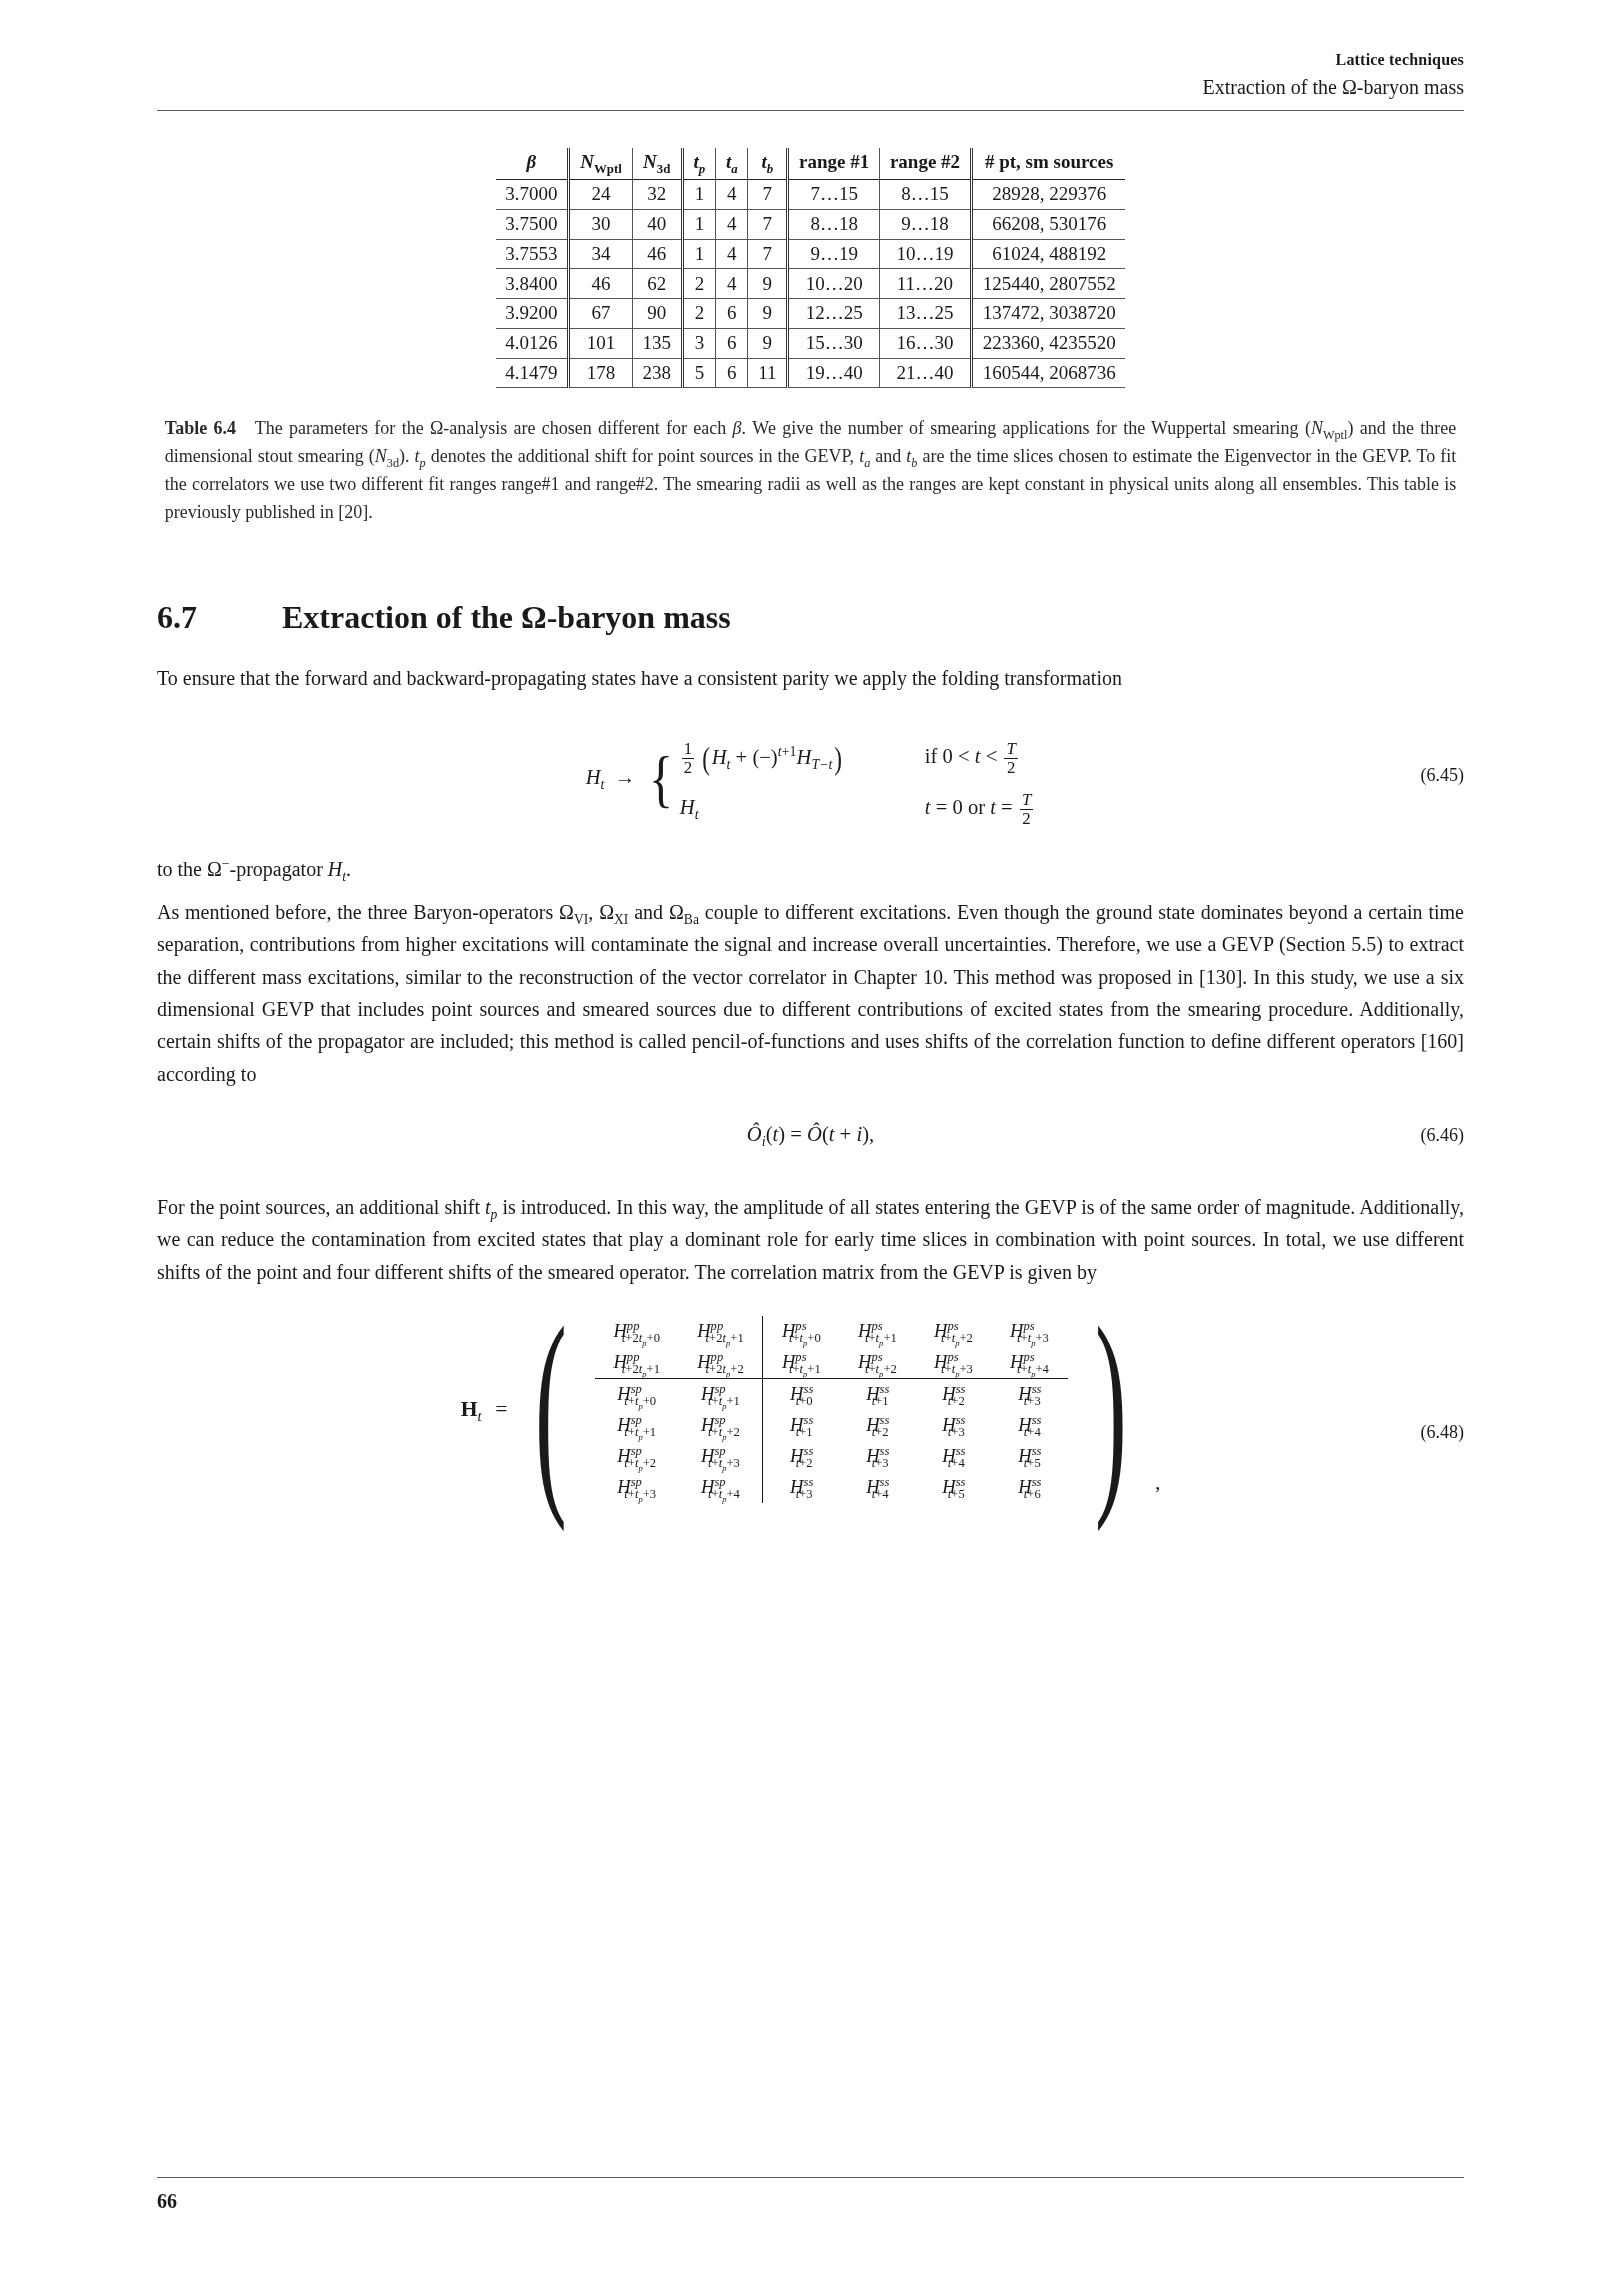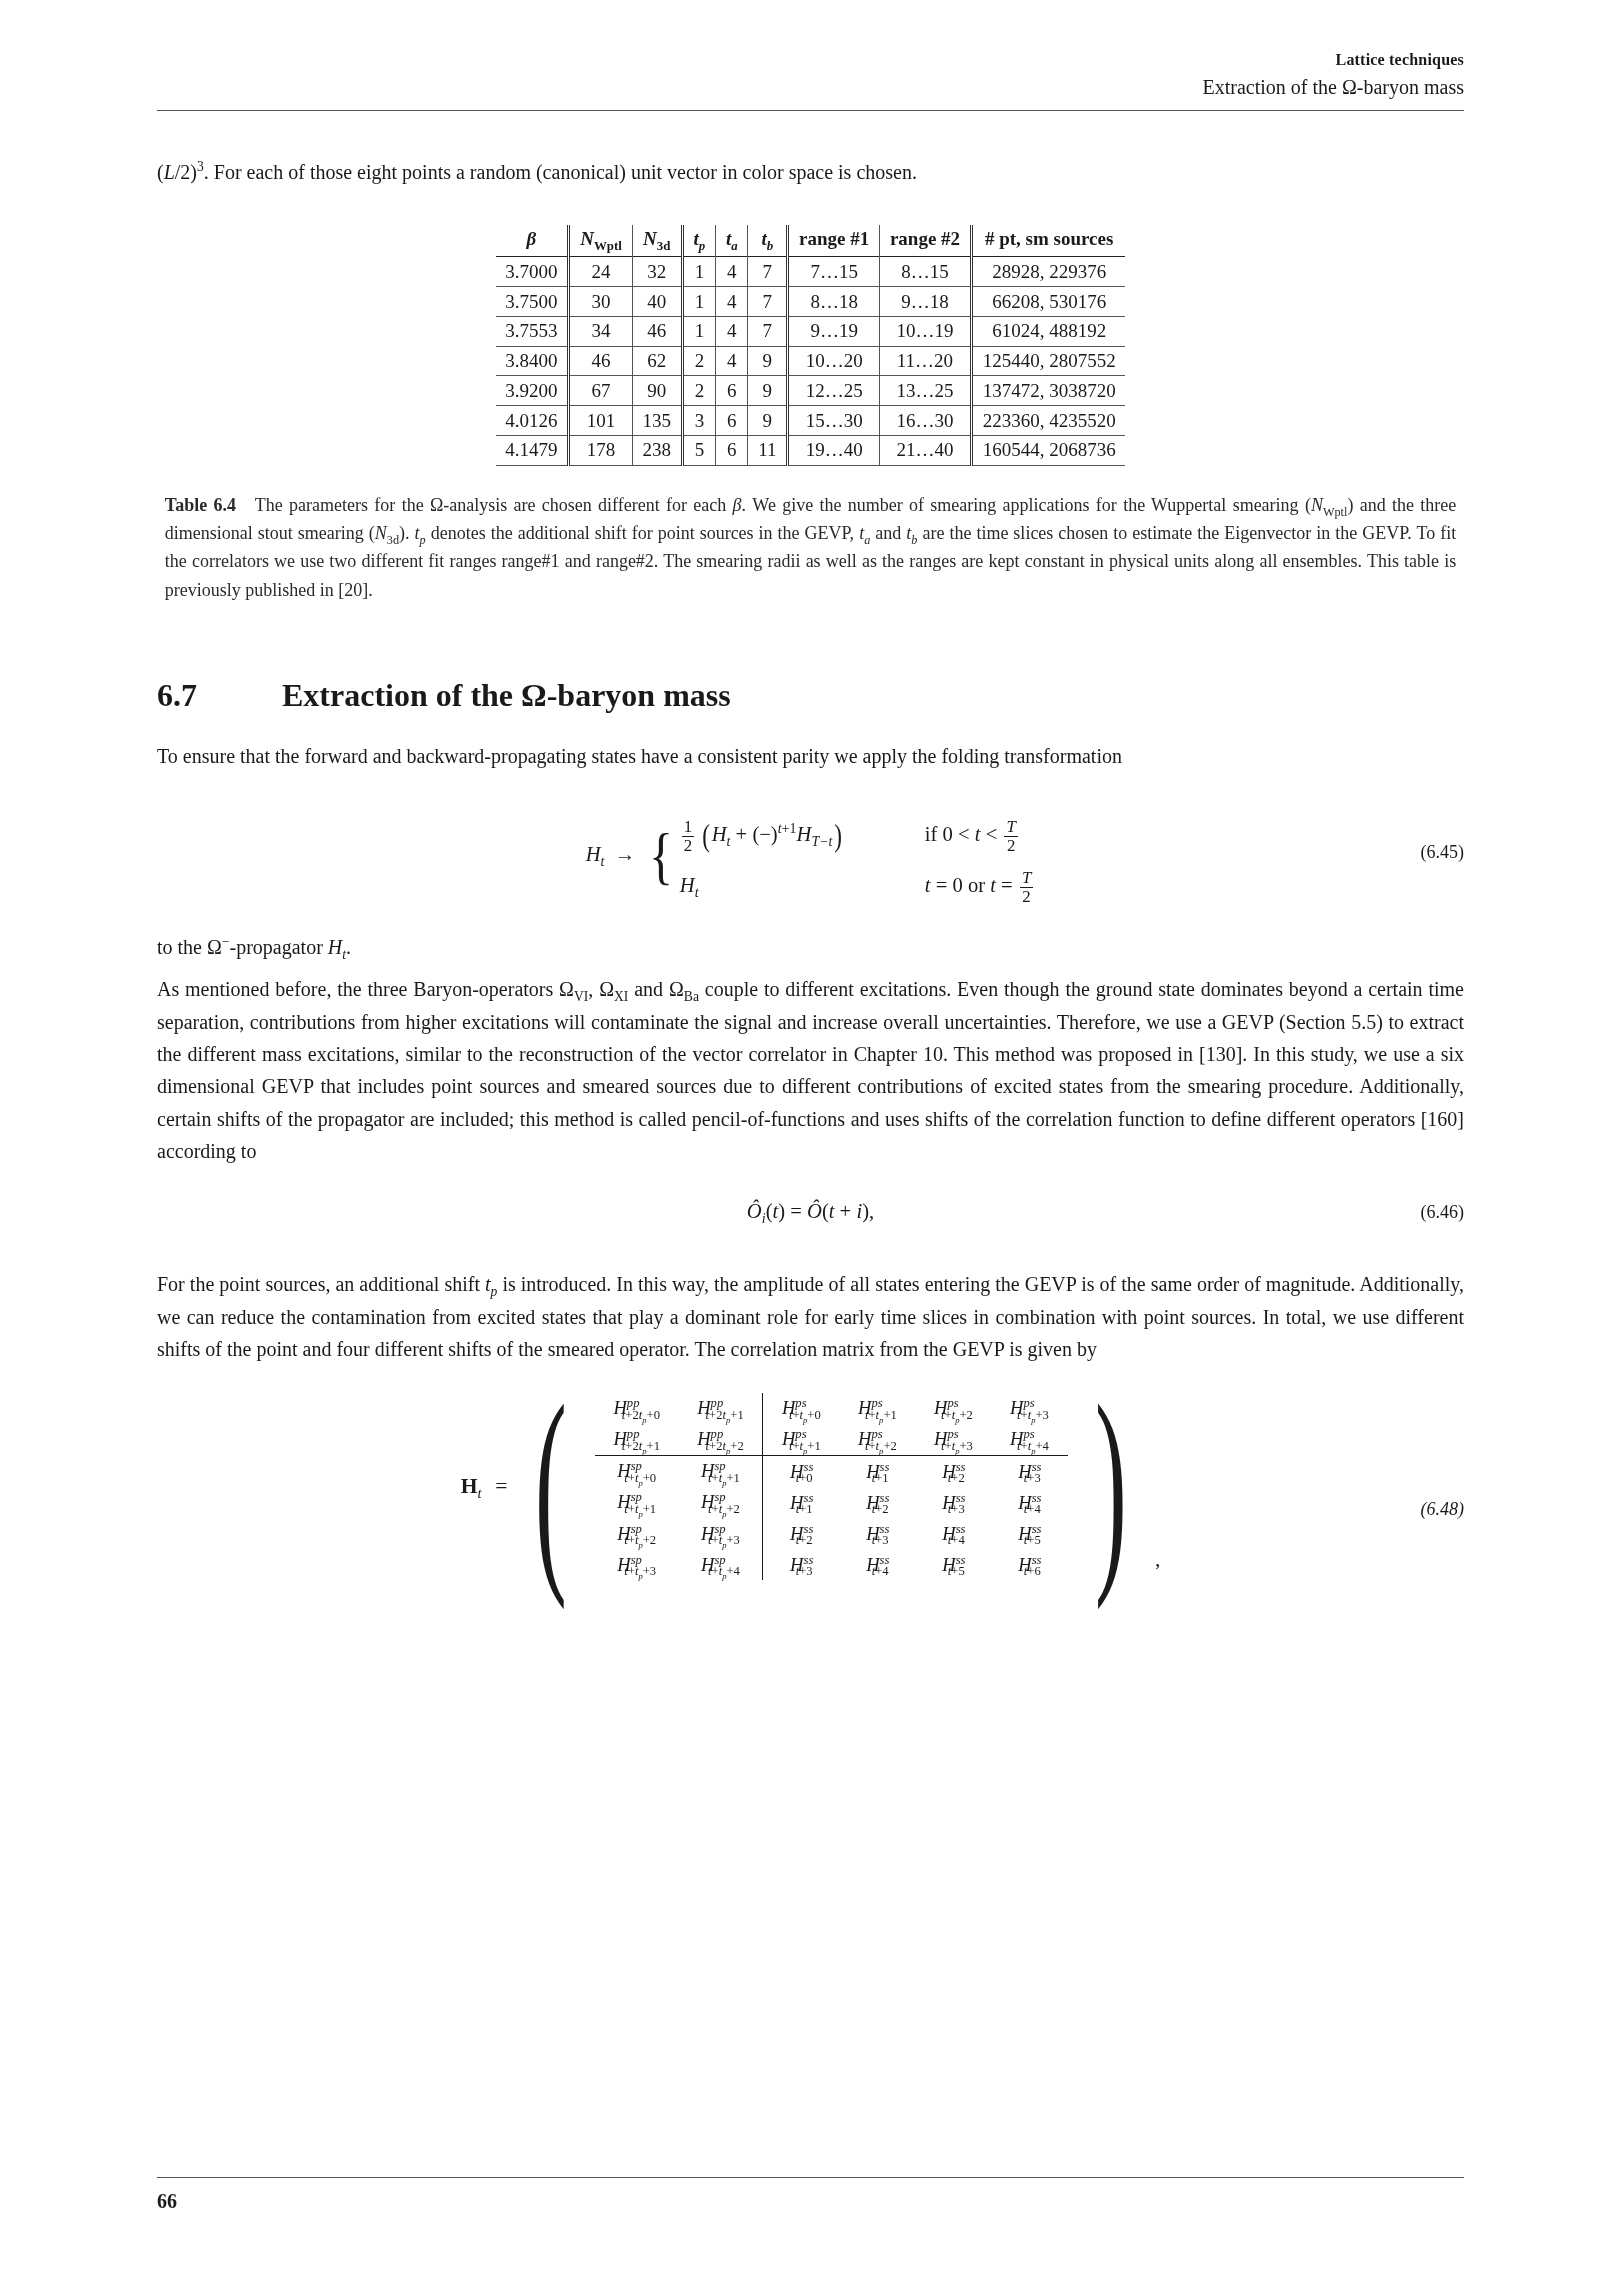--- a/index.html
+++ b/index.html
@@ -251,23 +251,20 @@
 <body>
 
 <div class="page">
 
   <div class="header">
     <div class="header-title">Lattice techniques</div>
     <div class="header-sub">Extraction of the Ω-baryon mass</div>
     <div class="header-rule"></div>
   </div>
 
-  <p class="para intro-para">
-    (<span class="mi">L</span>/2)<sup>3</sup>. For each of those eight points a random (canonical) unit vector in color space is chosen.
-  </p>
 
   <div class="table-wrap">
     <table class="params">
       <thead>
         <tr>
           <th><span class="mi">β</span></th>
           <th class="dbl-left"><span class="mi">N</span><sub class="up">Wptl</sub></th>
           <th class="v-left"><span class="mi">N</span><sub class="up">3d</sub></th>
           <th class="dbl-left"><span class="mi">t</span><sub class="mi">p</sub></th>
           <th class="v-left"><span class="mi">t</span><sub class="mi">a</sub></th>
@@ -464,21 +461,21 @@
           <td class="sep"><span class="mi">H</span><sup><span class="mi">ss</span></sup><sub style="margin-left:-1.4em;"><span class="mi">t</span>+3</sub></td>
           <td><span class="mi">H</span><sup><span class="mi">ss</span></sup><sub style="margin-left:-1.4em;"><span class="mi">t</span>+4</sub></td>
           <td><span class="mi">H</span><sup><span class="mi">ss</span></sup><sub style="margin-left:-1.4em;"><span class="mi">t</span>+5</sub></td>
           <td><span class="mi">H</span><sup><span class="mi">ss</span></sup><sub style="margin-left:-1.4em;"><span class="mi">t</span>+6</sub></td>
         </tr>
       </tbody>
         </table>
       <span class="paren-big">)</span>
       <span class="comma-after">,</span>
     </div>
-    <div class="eq-tag" style="top:106px;font-style:italic;">(6.48)</div>
+    <div class="eq-tag" style="top:106px;">(6.48)</div>
   </div>
 
   <div class="footer">
     <div class="footer-rule"></div>
     <div class="footer-num">66</div>
   </div>
 
 </div>
 
 

